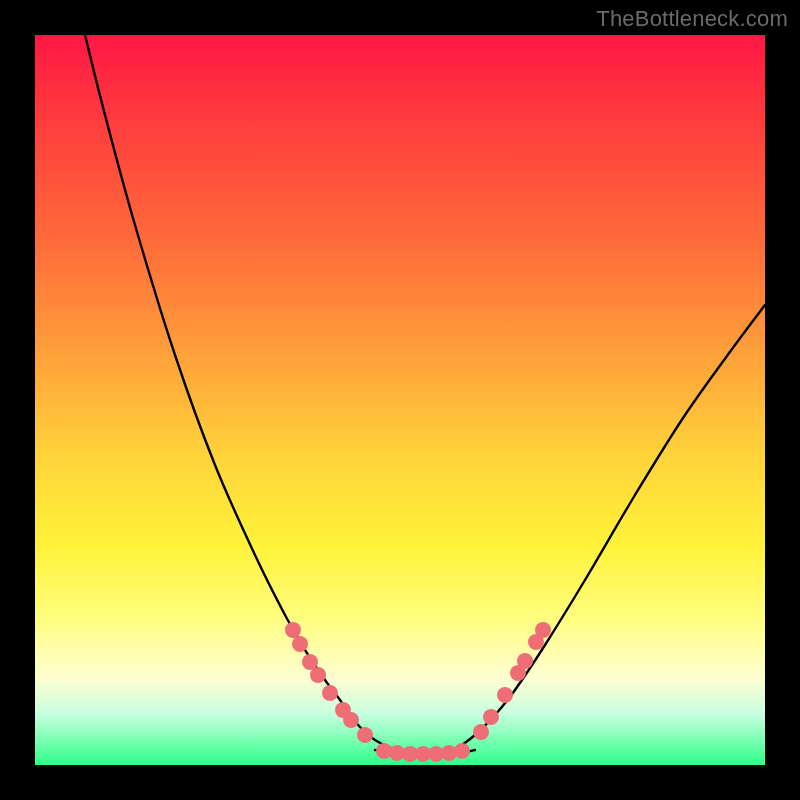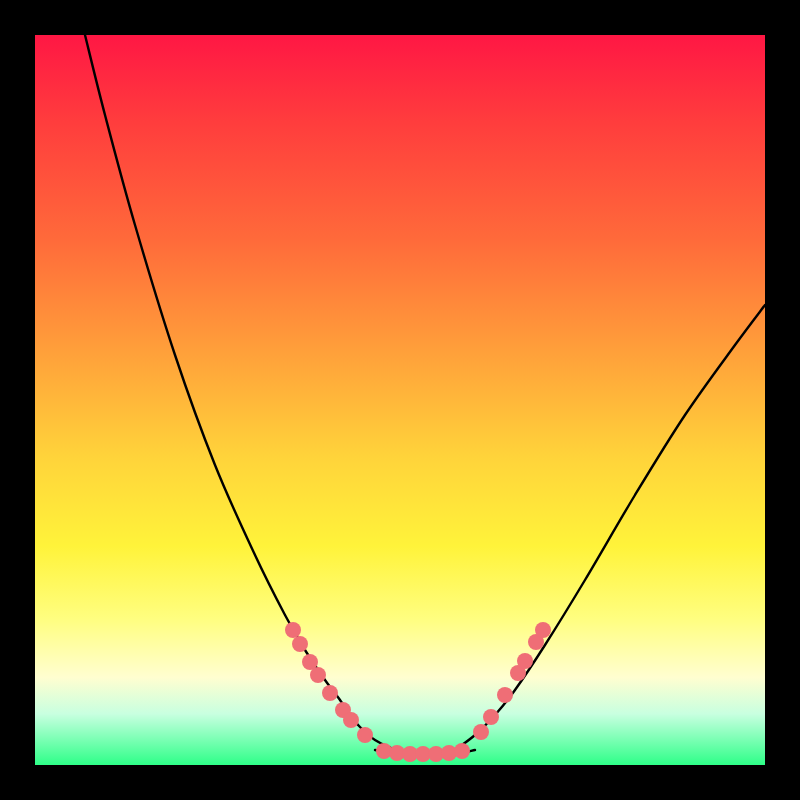--- a/index.html
+++ b/index.html
@@ -62,20 +62,21 @@
     font-size: 22px;
     letter-spacing: 0.2px;
     font-weight: 500;
   }
 </style>
 </head>
 <body>
 
 <div class="frame">
 
+  <div class="watermark">TheBottleneck.com</div>
 
   <div class="plot">
     <div class="gradient"></div>
     <svg class="svg-layer" viewBox="0 0 730 730">
       <g id="curves">
           <path d="M 50 0 C 53.333333333333336 13.333333333333334, 61.666666666666664 48.33333333333333, 70 80 C 78.33333333333333 111.66666666666667, 88.33333333333333 150, 100 190 C 111.66666666666667 230, 126.66666666666667 280, 140 320 C 153.33333333333334 360, 166.66666666666666 396.6666666666667, 180 430 C 193.33333333333334 463.3333333333333, 208.33333333333334 495, 220 520 C 231.66666666666666 545, 241.66666666666666 564.1666666666666, 250 580 C 258.3333333333333 595.8333333333334, 263.3333333333333 604.1666666666666, 270 615 C 276.6666666666667 625.8333333333334, 284.1666666666667 636.6666666666666, 290 645 C 295.8333333333333 653.3333333333334, 300.8333333333333 659.1666666666666, 305 665 C 309.1666666666667 670.8333333333334, 311.6666666666667 675.5, 315 680 C 318.3333333333333 684.5, 320.8333333333333 687.8333333333334, 325 692 C 329.1666666666667 696.1666666666666, 334.1666666666667 701.1666666666666, 340 705 C 345.8333333333333 708.8333333333334, 356.6666666666667 713.3333333333334, 360 715" fill="none" stroke="#000000" stroke-width="2.4" stroke-linecap="round"></path>
           <path d="M 420 715 C 423.3333333333333 712.5, 433.3333333333333 705.8333333333334, 440 700 C 446.6666666666667 694.1666666666666, 453.3333333333333 687.5, 460 680 C 466.6666666666667 672.5, 471.6666666666667 666.6666666666666, 480 655 C 488.3333333333333 643.3333333333334, 498.3333333333333 628.3333333333334, 510 610 C 521.6666666666666 591.6666666666666, 535 570, 550 545 C 565 520, 583.3333333333334 487.5, 600 460 C 616.6666666666666 432.5, 633.3333333333334 405, 650 380 C 666.6666666666666 355, 686.6666666666666 328.3333333333333, 700 310 C 713.3333333333334 291.6666666666667, 725 276.6666666666667, 730 270" fill="none" stroke="#000000" stroke-width="2.4" stroke-linecap="round"></path>
           <path d="M 340 715 C 343.3333333333333 715.6666666666666, 353.3333333333333 718.1666666666666, 360 719 C 366.6666666666667 719.8333333333334, 373.3333333333333 719.8333333333334, 380 720 C 386.6666666666667 720.1666666666666, 393.3333333333333 720.1666666666666, 400 720 C 406.6666666666667 719.8333333333334, 413.3333333333333 719.8333333333334, 420 719 C 426.6666666666667 718.1666666666666, 436.6666666666667 715.6666666666666, 440 715" fill="none" stroke="#000000" stroke-width="2.4" stroke-linecap="round"></path>
         </g>
       <g id="markers">

